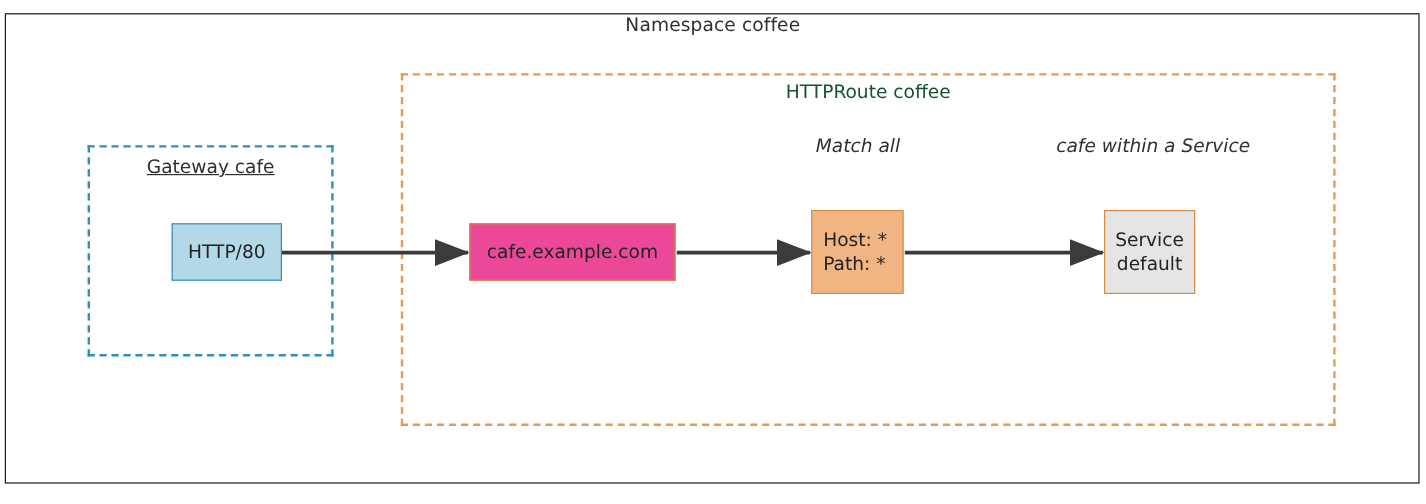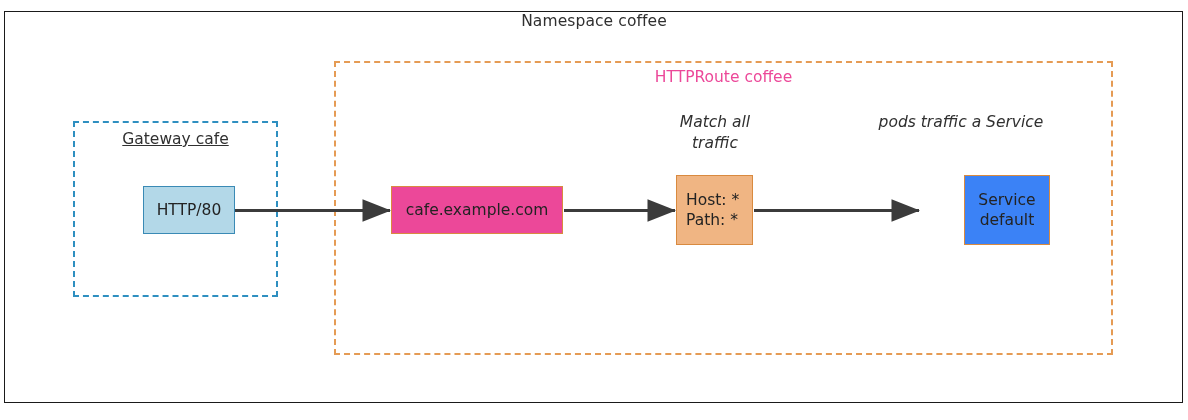--- a/index.html
+++ b/index.html
@@ -72,21 +72,21 @@
     background: transparent;
     box-sizing: border-box;
   }
   .httproute-title {
     position: absolute;
     left: 334px;
     top: 68px;
     width: 779px;
     text-align: center;
     font-size: 15.5px;
-    color: #ec4899;
+    color: #14532d;
   }
 
   
   .node {
     position: absolute;
     box-sizing: border-box;
     display: flex;
     flex-direction: column;
     justify-content: center;
     font-size: 15.5px;
@@ -119,25 +119,24 @@
     top: 175px;
     width: 77px;
     height: 70px;
     background: #f0b583;
     border: 1.6px solid #d98a3f;
     padding-left: 9px;
   }
   .node-service {
     left: 920px;
     top: 175px;
-    width: 86px;
+    width: 76px;
     height: 70px;
-    background: #3b82f6;
+    background: #e5e5e5;
     border: 1.6px solid #d98a3f;
-    margin-left: 44px;
   }
 
   
   .caption {
     position: absolute;
     text-align: center;
     font-size: 15.5px;
     line-height: 1.35;
     color: #303030;
     z-index: 3;
@@ -195,20 +194,19 @@
     <span>Path: *</span>
   </div>
 
   <div class="node centered node-service">
     <span>Service</span>
     <span>default</span>
   </div>
 
   <div class="caption caption-match">
     <div>Match all</div>
-    <div>traffic</div>
   </div>
 
   <div class="caption caption-service">
-    <div>pods traffic a Service</div>
+    <div>cafe within a Service</div>
   </div>
 
 </div>
 
 </body></html>

